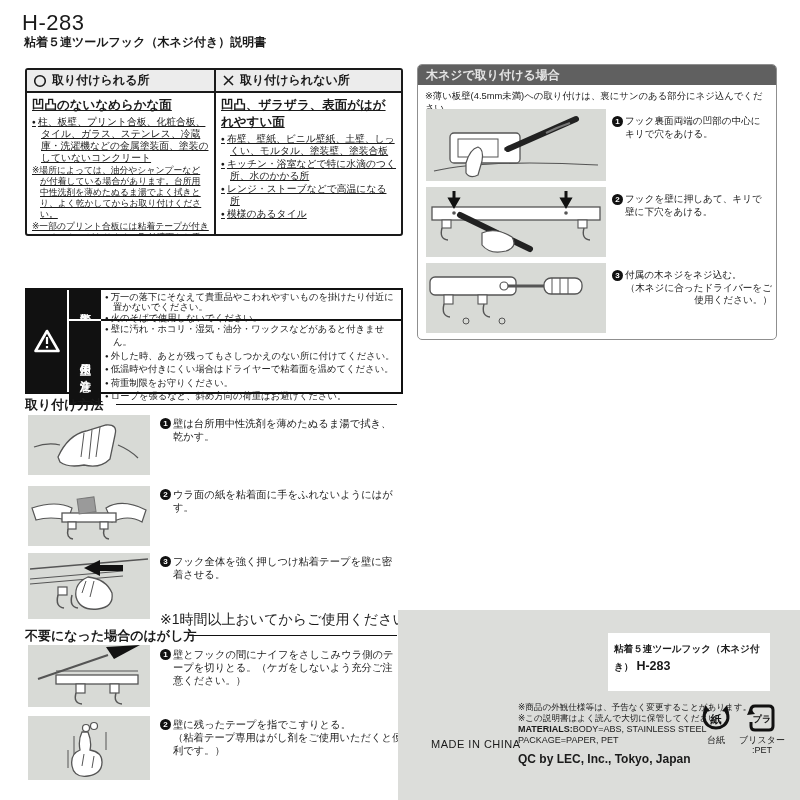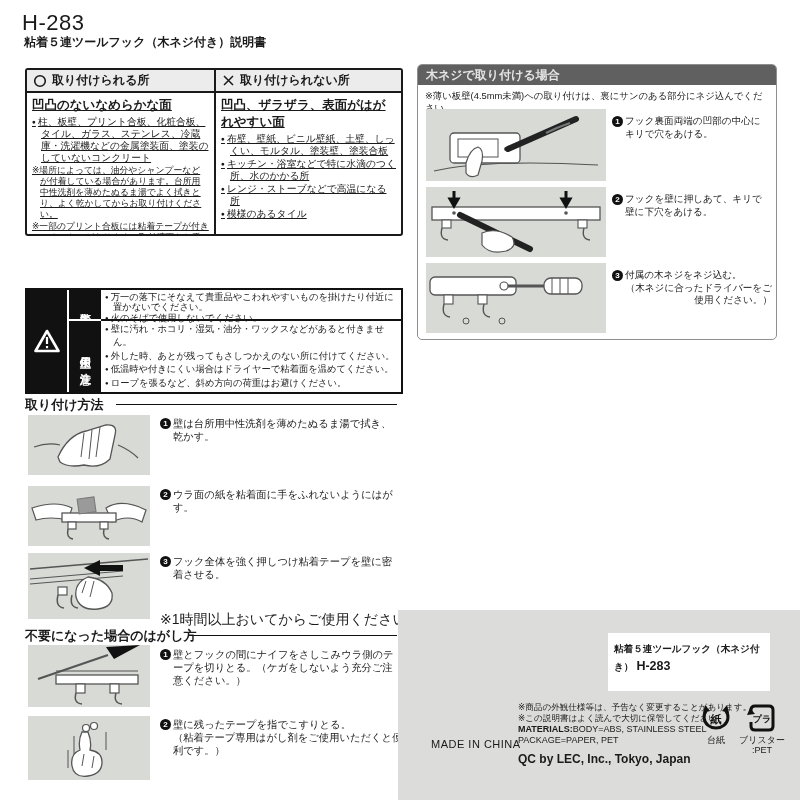--- a/index.html
+++ b/index.html
@@ -135,20 +135,21 @@
           <div class="c-li">万一の落下にそなえて貴重品やこわれやすいものを掛けたり付近に置かないでください。</div>
           <div class="c-li">火のそばで使用しないでください。</div>
         </div>
       </div>
       <div class="caution-row r2">
         <div class="vlabel">使用上の注意</div>
         <div class="caution-content">
           <div class="c-li">壁に汚れ・ホコリ・湿気・油分・ワックスなどがあると付きません。</div>
           <div class="c-li">外した時、あとが残ってもさしつかえのない所に付けてください。</div>
           <div class="c-li">低温時や付きにくい場合はドライヤーで粘着面を温めてください。</div>
+          <div class="c-li">荷重制限をお守りください。</div>
           <div class="c-li">ロープを張るなど、斜め方向の荷重はお避けください。</div>
         </div>
       </div>
     </div>
   </div>
 
   <div class="abs section-h" style="left:25px;top:396px;">取り付け方法</div>
   <div class="abs rule" style="left:116px;top:404px;width:281px;"></div>
 
   <div class="abs illus" style="left:28px;top:415px;width:122px;height:60px;">

